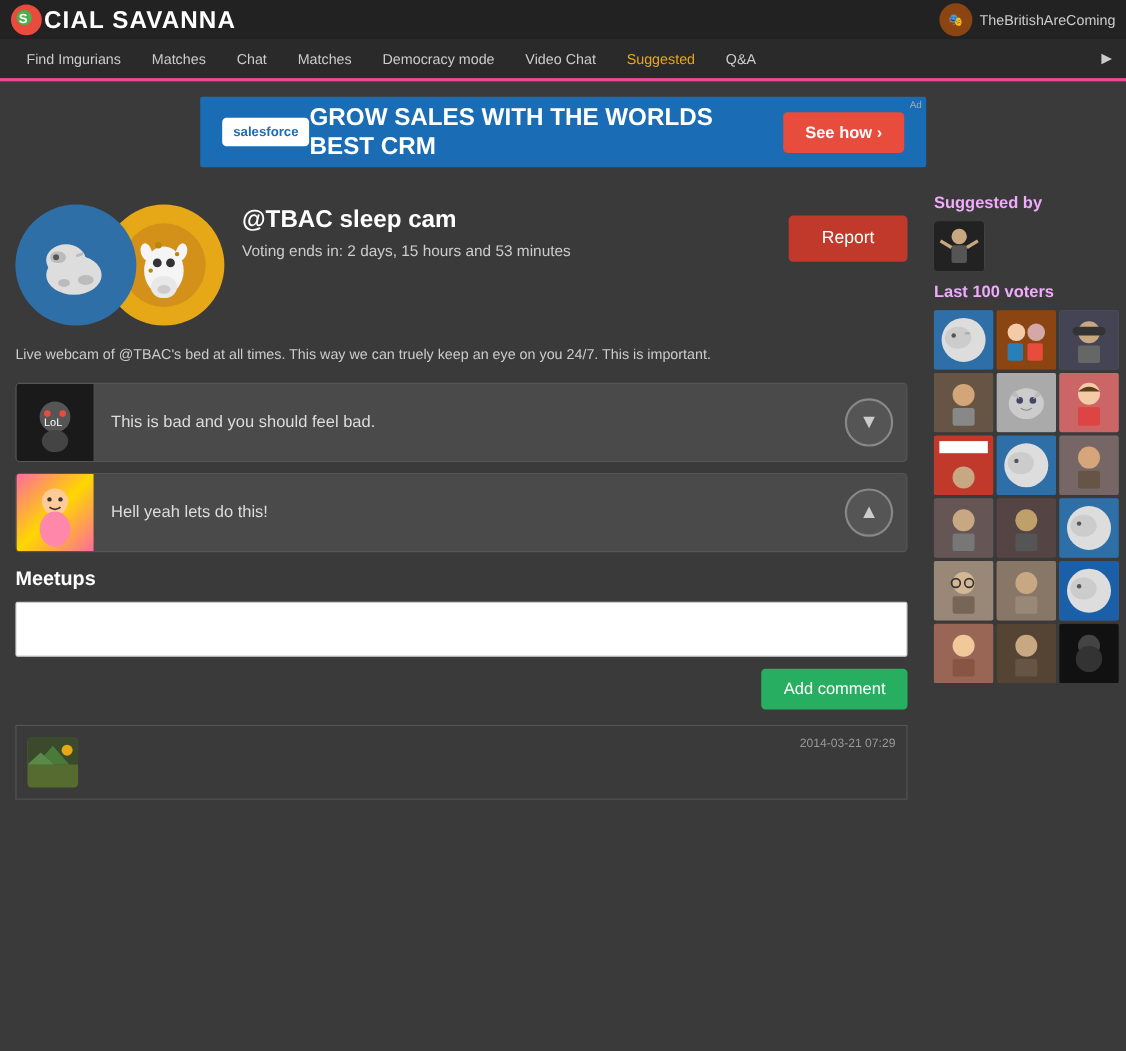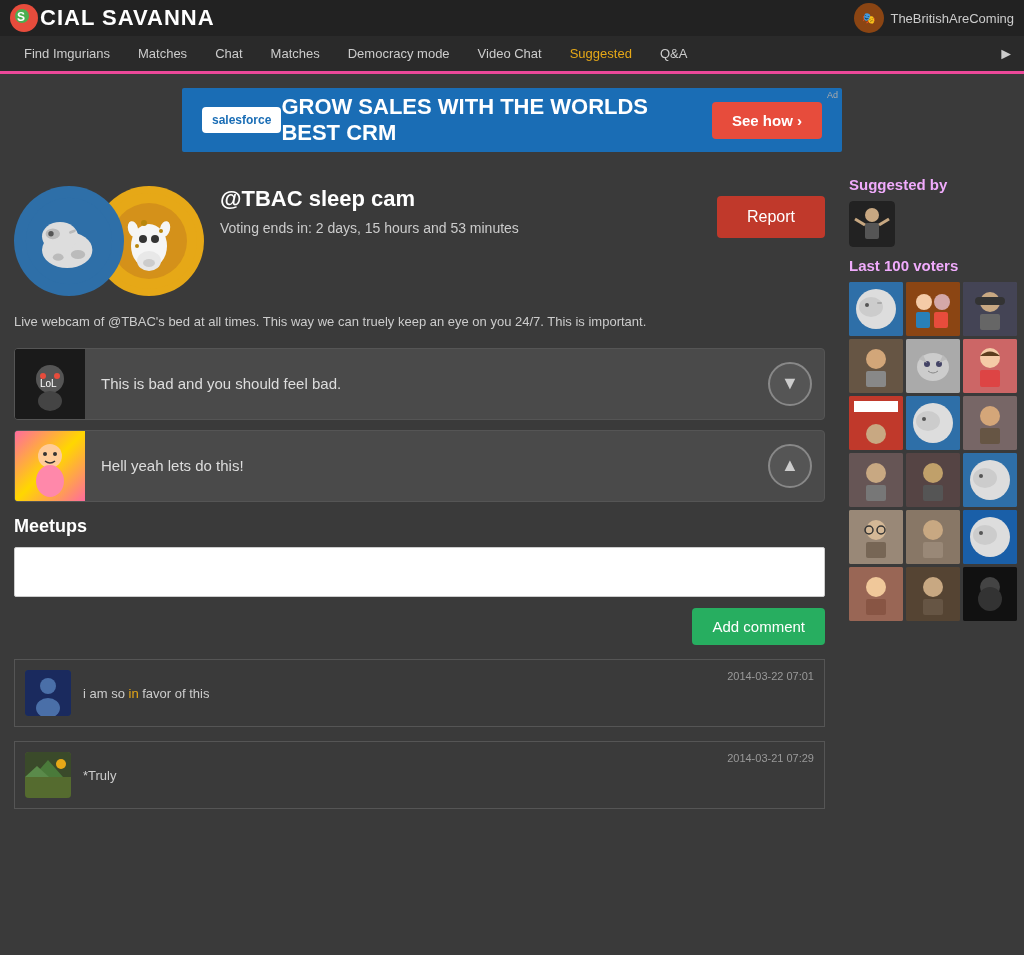--- a/index.html
+++ b/index.html
@@ -229,51 +229,34 @@
     </div>
 
     <div id="comments-section">
       <h3>Meetups</h3>
       <textarea id="comment-input" placeholder="" style=""></textarea>
       <div class="clearfix">
         <button id="add-comment-btn">Add comment</button>
       </div>
 
       
-      <div class="comment">
-        <div class="comment-avatar ca-blue">
-          <svg viewBox="0 0 46 46" width="46" height="46">
-            <rect width="46" height="46" fill="#1a2a5e"></rect>
-
-            <circle cx="23" cy="16" r="8" fill="#4a6fa8"></circle>
-            <ellipse cx="23" cy="38" rx="12" ry="10" fill="#4a6fa8"></ellipse>
-          </svg>
-        </div>
-        <div class="comment-body">
-          <div class="comment-meta">2014-03-22 07:01</div>
-          <div class="comment-text">
-            i am so <span class="highlight">in</span> favor of this
-          </div>
-        </div>
-      </div>
 
       
       <div class="comment">
         <div class="comment-avatar ca-landscape">
           <svg viewBox="0 0 46 46" width="46" height="46">
             <rect width="46" height="46" fill="#3a4a2a"></rect>
             <rect x="0" y="25" width="46" height="21" fill="#556b2f"></rect>
             <polygon points="8,25 23,8 38,25" fill="#4a7a3a"></polygon>
             <polygon points="0,25 12,14 24,25" fill="#5a8a4a"></polygon>
             <circle cx="36" cy="12" r="5" fill="#e6a817"></circle>
           </svg>
         </div>
         <div class="comment-body">
           <div class="comment-meta">2014-03-21 07:29</div>
-          <div class="comment-text">*Truly</div>
         </div>
       </div>
 
     </div>
   </div>
 
   <div id="sidebar">
     <h4>Suggested by</h4>
     <div class="suggested-avatar">
       <svg viewBox="0 0 46 46" width="46" height="46">

